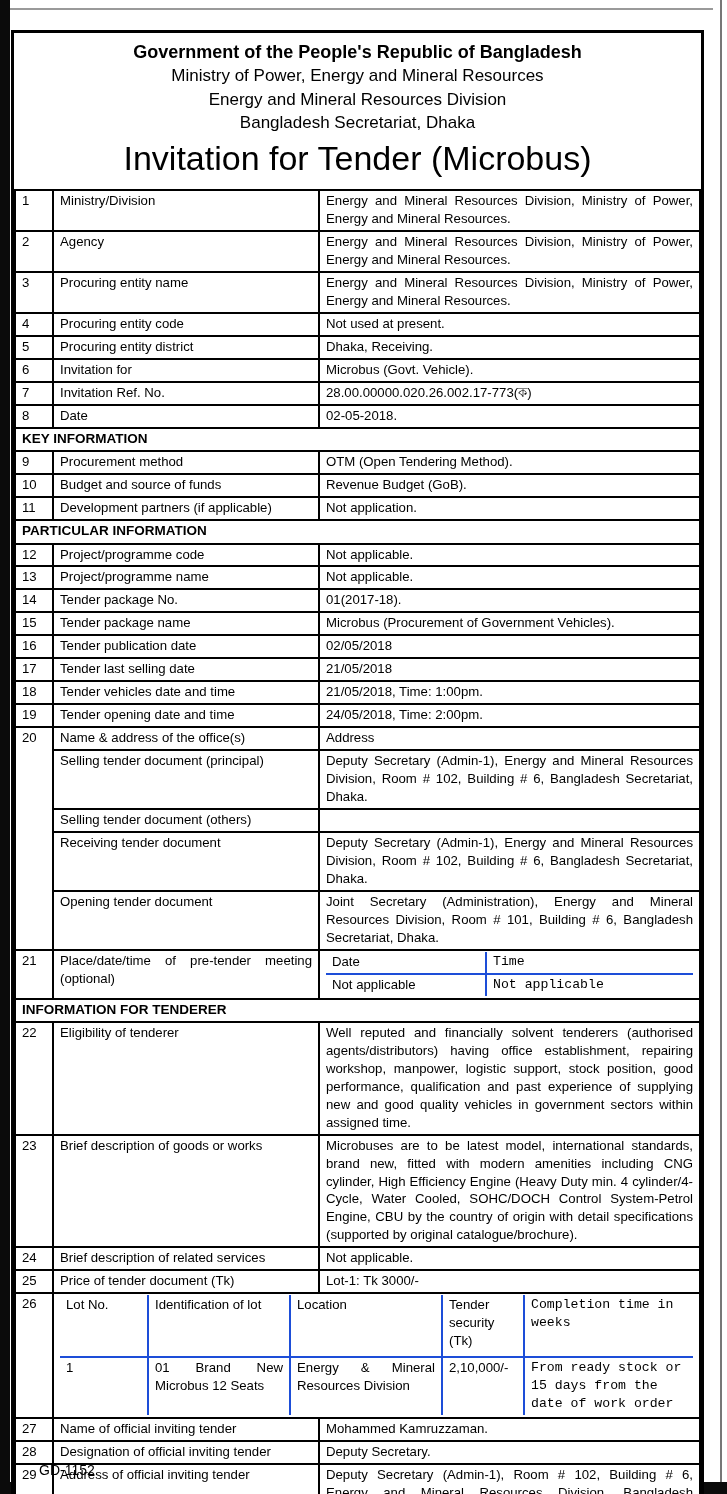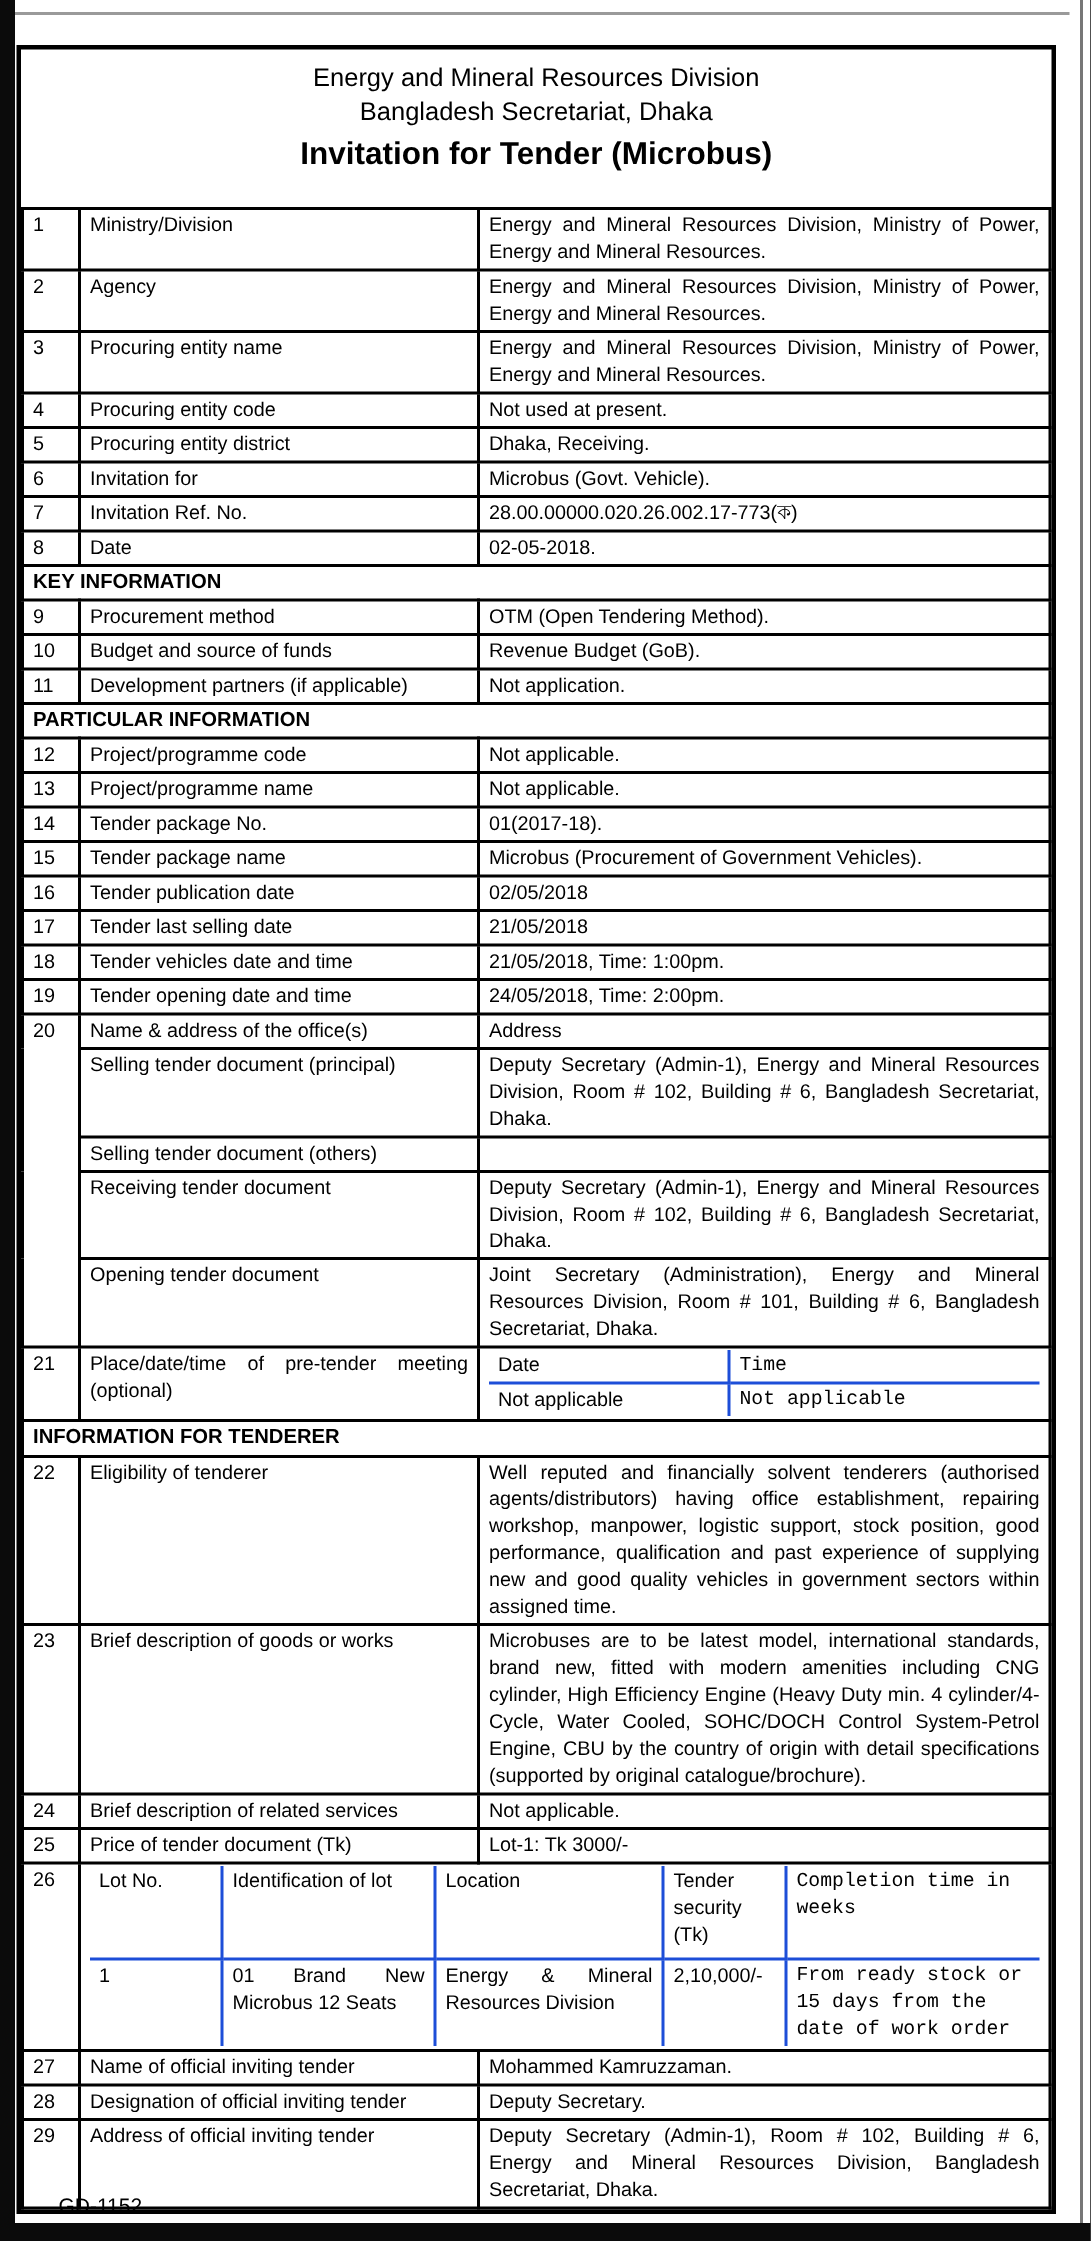--- a/index.html
+++ b/index.html
@@ -5,21 +5,21 @@
   html,body{margin:0;padding:0;background:#0b0b0b;}
   body{font-family:"Liberation Sans","DejaVu Sans",sans-serif;color:#000;}
   .scan{position:relative;width:727px;height:1494px;background:#0b0b0b;overflow:hidden;}
   .paper{position:absolute;left:10px;top:0;width:717px;height:1482px;background:#fff;}
   .top-rule{position:absolute;left:0;top:8px;width:703px;height:2px;background:#9a9a9a;}
   .page-edge{position:absolute;right:5px;top:0;bottom:0;width:2px;background:#777;}
   .doc{position:absolute;left:1px;top:30px;width:687px;border:3px solid #000;background:#fff;}
   .doc-header{text-align:center;padding:7px 4px 3px;}
   .h1{font-weight:bold;font-size:18px;line-height:1.35;}
   .h2{font-size:17px;line-height:1.38;}
-  .big-title{font-weight:bold;font-size:21px;line-height:1.2;margin:3px 0 20px;}
+  .big-title{font-weight:normal;font-size:34px;line-height:1.2;margin:3px 0 8px;}
   table.main{width:100%;border-collapse:collapse;table-layout:fixed;font-size:13.2px;line-height:1.36;}
   table.main>tbody>tr>td{border:2px solid #000;vertical-align:top;padding:1px 6px 2px;word-wrap:break-word;}
   td.no{padding-left:8px;}
   td.section{font-weight:bold;font-size:13.5px;padding-left:5px;}
   td.pad0{padding:0;}
   .jv{text-align:justify;}
   table.inner{width:100%;height:100%;border-collapse:collapse;table-layout:fixed;font-size:13.2px;line-height:1.36;}
   table.inner td{border:2px solid #1d4ed8;vertical-align:top;padding:1px 6px 2px;word-wrap:break-word;}
   table.inner tr:first-child>td{border-top:none;}
   table.inner tr:last-child>td{border-bottom:none;}
@@ -34,20 +34,22 @@
 </style>
 </head>
 <body>
 
 <div class="scan">
   <div class="paper">
     <div class="top-rule"></div>
 
     <div class="doc">
       <div class="doc-header">
+        <div class="h1">Government of the People's Republic of Bangladesh</div>
+        <div class="h2">Ministry of Power, Energy and Mineral Resources</div>
         <div class="h2">Energy and Mineral Resources Division</div>
         <div class="h2">Bangladesh Secretariat, Dhaka</div>
         <div class="big-title">Invitation for Tender (Microbus)</div>
       </div>
 
       <table class="main">
         <colgroup>
             <col style="width:38px">
             <col style="width:266px">
             <col>

